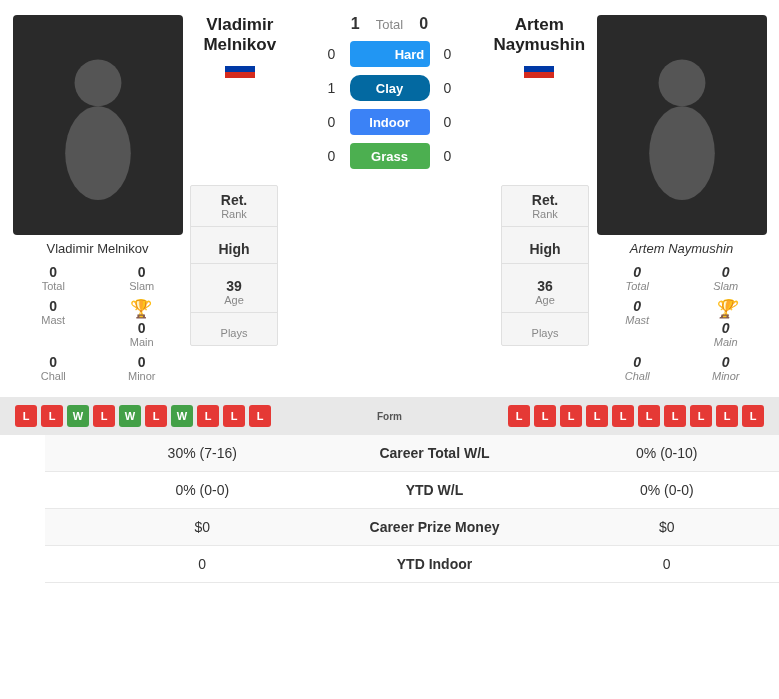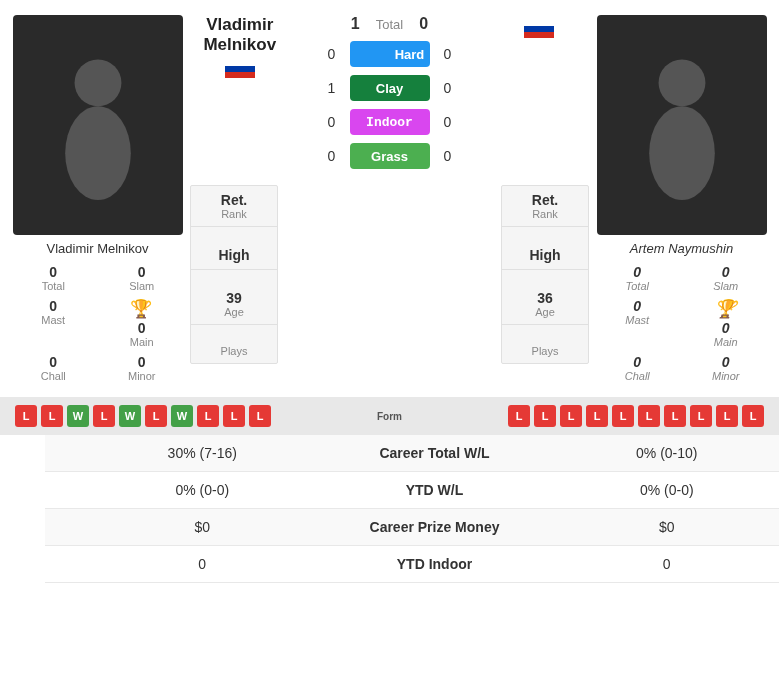--- a/index.html
+++ b/index.html
@@ -93,22 +93,22 @@
       border-radius: 4px;
       display: flex;
       align-items: center;
       justify-content: center;
       color: #fff;
       font-size: 13px;
       font-weight: bold;
     }
 
     .badge-hard { background: #2196F3; padding-left: 40px; }
-    .badge-clay { background: #15803d; }
-    .badge-indoor { background: #d946ef; font-family: Liberation Mono, monospace; }
+    .badge-clay { background: #0369a1; border-radius: 10px; }
+    .badge-indoor { background: #3b82f6; }
     .badge-grass { background: #4CAF50; }
 
     .total-row {
       display: flex;
       align-items: center;
       justify-content: center;
       gap: 8px;
       margin-bottom: 6px;
     }
 
@@ -125,21 +125,21 @@
 
     
     .player-card {
       background: #f5f5f5;
       border: 1px solid #e0e0e0;
       border-radius: 2px;
       width: 88px;
       display: flex;
       flex-direction: column;
       align-items: center;
-      gap: 14px;
+      gap: 8px;
     }
 
     .card-row {
       display: flex;
       flex-direction: column;
       align-items: center;
       padding: 6px 10px;
       width: 100%;
       border-bottom: 1px solid #e0e0e0;
     }
@@ -357,20 +357,21 @@
           <div class="surface-row">
             <span class="surface-score">0</span>
             <div class="surface-badge badge-grass">
               <span>Grass</span>
             </div>
             <span class="surface-score">0</span>
           </div>
         </div>
 
         <div style="flex:1; text-align:center;">
+          <div style="font-size:17px; font-weight:bold; color:#222;">Artem<br>Naymushin</div>
           
           <svg class="flag-ru" viewBox="0 0 30 18" xmlns="http://www.w3.org/2000/svg" style="margin-top:5px;">
             <rect width="30" height="6" fill="#fff"></rect>
             <rect y="6" width="30" height="6" fill="#0039A6"></rect>
             <rect y="12" width="30" height="6" fill="#D52B1E"></rect>
           </svg>
         </div>
       </div>
 
       <div style="display:flex; justify-content:space-between; width:100%; margin-top:4px;">

